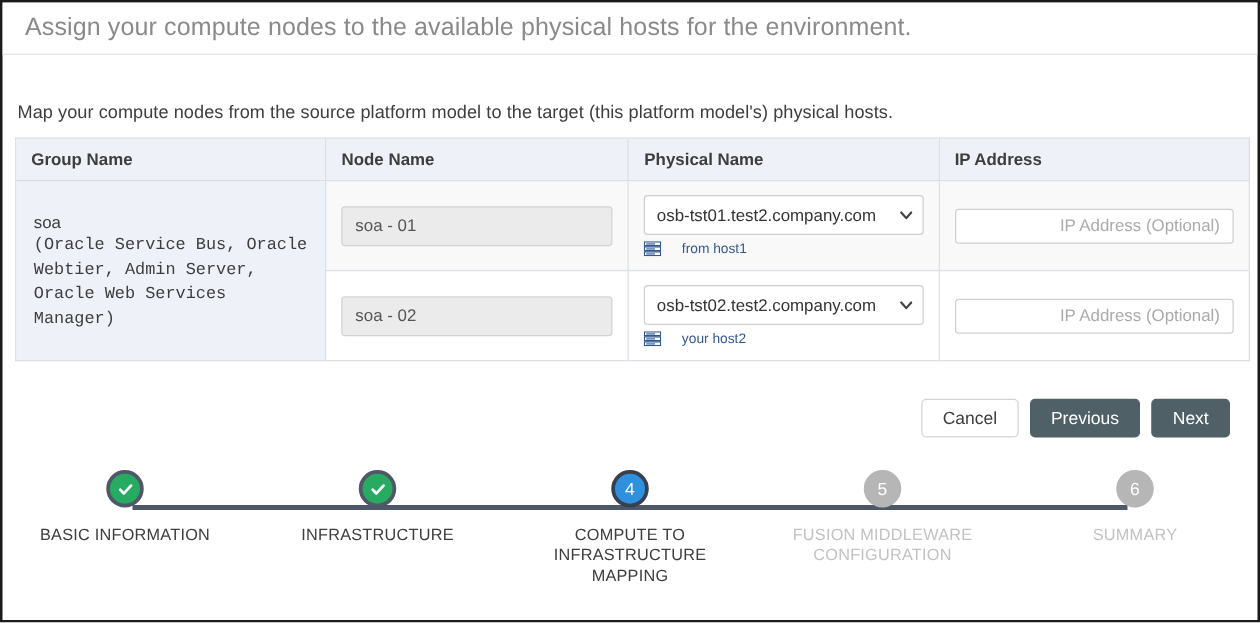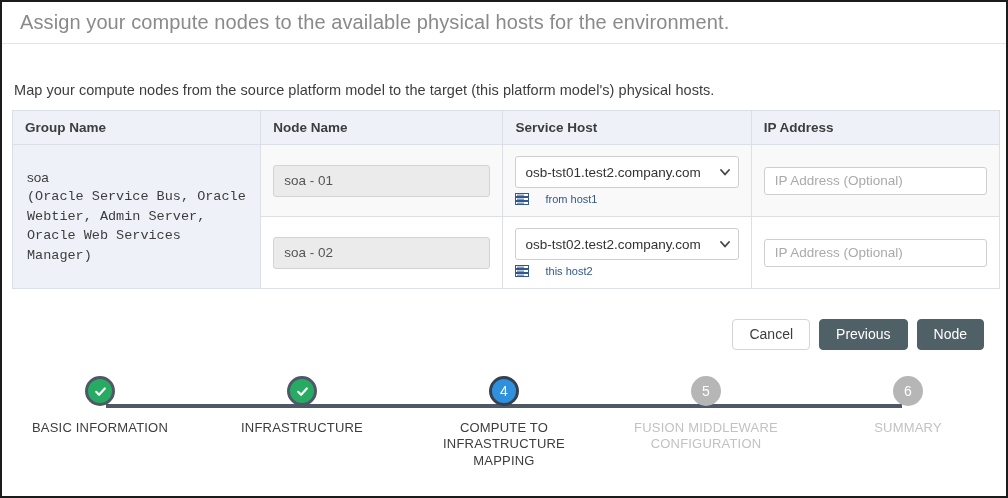--- a/index.html
+++ b/index.html
@@ -155,20 +155,21 @@
     box-sizing: border-box;
     height: 28px;
     background: #ffffff;
     border: 1px solid #cfcfcf;
     border-radius: 3px;
     font-family: "Liberation Sans", sans-serif;
     font-size: 13.5px;
     color: #333;
     padding: 0 10px;
     outline: none;
+    text-align: right;
   }
   .ip-input::placeholder { color: #aaa; }
 
   
   .actions {
     display: flex;
     justify-content: flex-end;
     align-items: center;
     gap: 9px;
     padding: 30px 12px 0 0;
@@ -279,21 +280,21 @@
       <colgroup>
         <col class="c-group">
           <col class="c-node">
           <col class="c-host">
           <col class="c-ip">
       </colgroup>
       <thead>
         <tr>
           <th>Group Name</th>
           <th>Node Name</th>
-          <th>Service Host</th>
+          <th>Physical Name</th>
           <th>IP Address</th>
         </tr>
       </thead>
       <tbody>
         <tr class="row-1">
           <td class="cell-group" rowspan="2">
             <span class="group-name">soa</span>
             <span class="group-desc">(Oracle Service Bus, Oracle Webtier, Admin Server, Oracle Web Services Manager)</span>
           </td>
           <td class="cell">
@@ -339,34 +340,34 @@
             </div>
             <div class="from-host">
               <svg class="server-icon" width="14" height="12" viewBox="0 0 14 12">
                 <rect x="0.5" y="0.5" width="13" height="3" fill="#ffffff" stroke="#31588f" stroke-width="1"></rect>
                 <rect x="2" y="1.7" width="7" height="0.9" fill="#31588f"></rect>
                 <rect x="0.5" y="4.5" width="13" height="3" fill="#ffffff" stroke="#31588f" stroke-width="1"></rect>
                 <rect x="2" y="5.7" width="7" height="0.9" fill="#31588f"></rect>
                 <rect x="0.5" y="8.5" width="13" height="3" fill="#ffffff" stroke="#31588f" stroke-width="1"></rect>
                 <rect x="2" y="9.7" width="7" height="0.9" fill="#31588f"></rect>
               </svg>
-              <span class="from-host-text">this host2</span>
+              <span class="from-host-text">your host2</span>
             </div>
           </td>
           <td class="cell">
             <input class="ip-input" type="text" placeholder="IP Address (Optional)" style="">
           </td>
         </tr>
       </tbody>
     </table>
 
     <div class="actions">
       <button class="btn btn-default">Cancel</button>
       <button class="btn btn-dark">Previous</button>
-      <button class="btn btn-dark">Node</button>
+      <button class="btn btn-dark">Next</button>
     </div>
 
     <div class="stepper">
       <div class="stepper-inner">
         <div class="track"></div>
         <div class="steps">
 
           <div class="step">
             <div class="bullet done">
               <svg class="check" viewBox="0 0 12 12">

